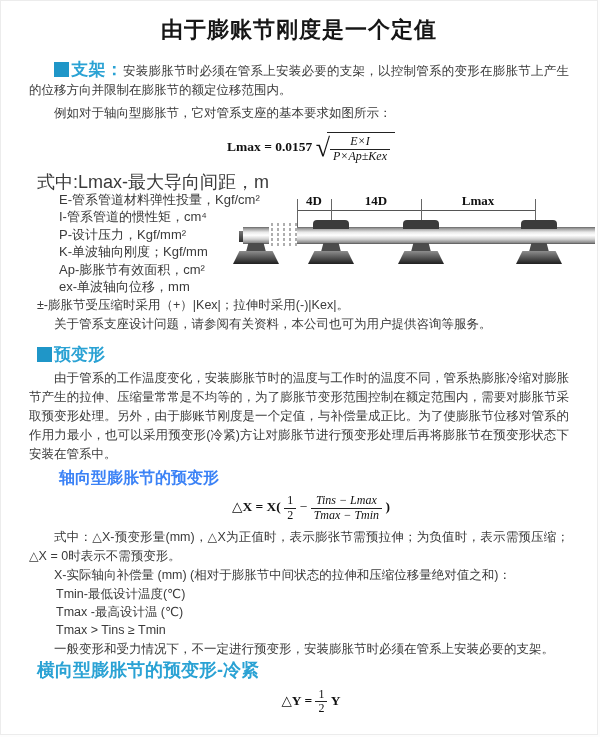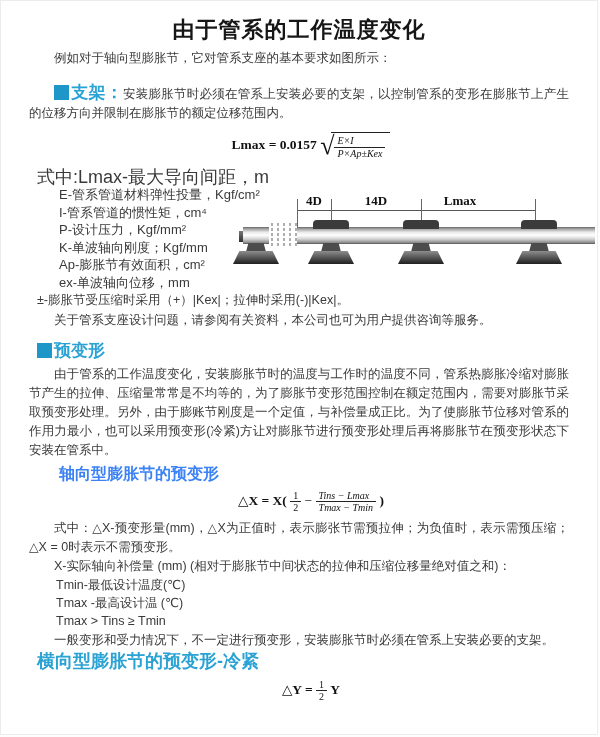--- a/index.html
+++ b/index.html
@@ -11,67 +11,67 @@
   .para{margin:0 28px;text-align:justify;}
   .indent{text-indent:2em;}
   .sec-square{display:inline-block;width:15px;height:15px;background:#1f96c8;margin-right:2px;vertical-align:-2px;}
   .sec-label{color:#2aa2d4;font-size:17px;font-weight:bold;}
   .h2{margin:12px 28px 0 36px;font-size:17px;font-weight:bold;color:#2aa2d4;line-height:19px;}
   .h3{margin:4px 28px 0 58px;font-size:16px;font-weight:bold;color:#3b82f6;line-height:20px;}
   .h3b{margin:1px 28px 0 36px;font-size:18px;font-weight:bold;color:#2aa2d4;line-height:21px;}
   .formula{margin-top:9px;text-align:center;font-family:"Liberation Serif","DejaVu Serif",serif;
            font-size:13.5px;color:#111;padding-left:24px;}
   .formula .lhs{font-weight:bold;}
-  .frac{display:inline-block;vertical-align:middle;text-align:left;font-size:10px;line-height:1.15;}
+  .frac{display:inline-block;vertical-align:middle;text-align:center;font-size:12px;line-height:1.15;}
   .frac .fn{display:block;border-bottom:1px solid #222;padding:0 3px;}
   .frac .fd{display:block;padding:0 3px;}
   .ital{font-style:italic;}
   .sqrt{display:inline-block;white-space:nowrap;}
   .sqrt .rad{display:inline-block;font-size:26px;line-height:26px;vertical-align:middle;font-weight:400;}
   .sqrt .cand{display:inline-block;border-top:1.5px solid #222;vertical-align:middle;padding:2px 5px 0 3px;margin-left:-3px;}
   .where{margin:9px 28px 0 36px;line-height:18px;font-size:18px;}
   .param{margin:0 28px 0 58px;line-height:17.5px;font-size:13px;}
   .pm{margin:1px 28px 0 36px;line-height:17.5px;font-size:12.5px;}
   .note1{margin:1px 28px 0;line-height:18px;}
   .temp{margin:0 28px 0 55px;line-height:18px;font-size:12.5px;}
 
   
   .diagram{position:absolute;left:238px;top:190px;width:360px;height:85px;}
   .dim-line{position:absolute;left:58px;top:19px;width:238px;border-top:1px solid #555;}
   .tick{position:absolute;top:8px;width:1px;height:28px;background:#666;}
   .t1{left:58px;} .t2{left:92px;} .t3{left:182px;} .t4{left:296px;}
   .dim-label{position:absolute;top:2px;font-family:"Liberation Serif",serif;font-weight:bold;font-size:13px;color:#111;text-align:center;}
-  .l1{left:58px;width:34px;} .l2{left:92px;width:90px;} .l3{left:164px;width:114px;}
+  .l1{left:58px;width:34px;} .l2{left:92px;width:90px;} .l3{left:182px;width:114px;}
   .pipe{position:absolute;left:4px;top:36px;width:352px;height:15px;
         background:linear-gradient(#8d8d8d 0%,#e9e9e9 28%,#ffffff 48%,#d2d2d2 74%,#838383 100%);
         border-top:1px solid #777;border-bottom:1px solid #666;}
   .stub{position:absolute;left:0;top:40px;width:32px;height:11px;
         background:linear-gradient(#777,#2f2f2f);}
   .bellows{position:absolute;left:30px;top:31px;width:28px;height:26px;background:#fff;
         background-image:radial-gradient(circle,#aeaeae 1.2px,transparent 1.5px);
         background-size:6px 5px;}
   .cap{position:absolute;top:29px;width:36px;height:9px;background:#3b3b3b;border-radius:4px 4px 0 0;}
   .neck{position:absolute;top:52px;width:20px;height:9px;background:#4c4c4c;
         clip-path:polygon(12% 0,88% 0,100% 100%,0 100%);}
   .foot{position:absolute;top:60px;width:46px;height:13px;
         background:linear-gradient(#8d8d8d,#1f1f1f);
         clip-path:polygon(14% 0,86% 0,100% 100%,0 100%);}
 </style>
 </head>
 <body>
 
 <div class="page">
 
-  <h1 class="title">由于管系的工作温度变化</h1>
-
-  <p class="para indent" style="margin-top:4px;">例如对于轴向型膨胀节，它对管系支座的基本要求如图所示：</p>
+  <h1 class="title">由于膨账节刚度是一个定值</h1>
 
   <p class="para indent" style="margin-top:15px;">
     <span class="sec-square"></span><span class="sec-label">支架：</span><span>安装膨胀节时必须在管系上安装必要的支架，以控制管系的变形在膨胀节上产生的位移方向并限制在膨胀节的额定位移范围内。</span>
   </p>
+
+  <p class="para indent" style="margin-top:4px;">例如对于轴向型膨胀节，它对管系支座的基本要求如图所示：</p>
 
   <div class="formula">
     <span class="lhs">Lmax = 0.0157</span>
     <span class="sqrt"><span class="rad">√</span><span class="cand"><span class="frac ital"><span class="fn">E×I</span><span class="fd">P×Ap±Kex</span></span></span></span>
   </div>
 
   <div class="where">式中:Lmax-最大导向间距，m</div>
   <div class="param">E-管系管道材料弹性投量，Kgf/cm²</div>
   <div class="param">I-管系管道的惯性矩，cm⁴</div>
   <div class="param">P-设计压力，Kgf/mm²</div>

